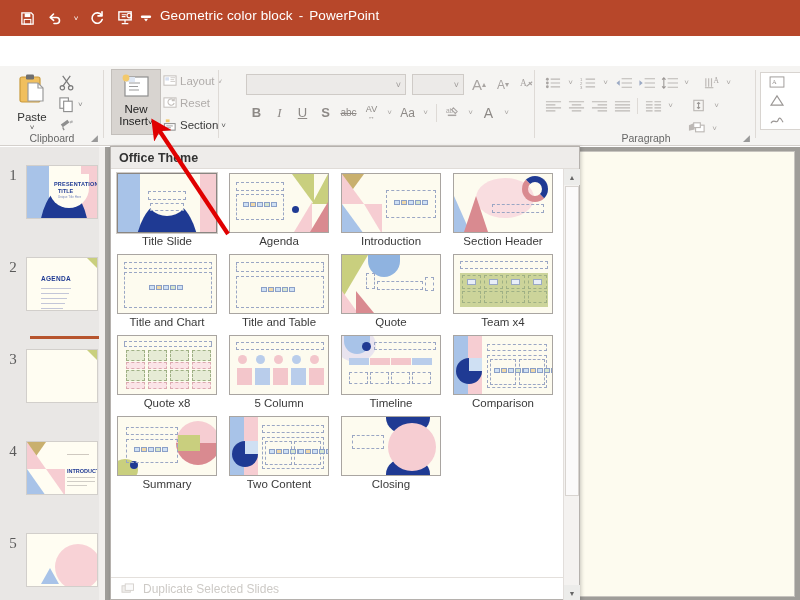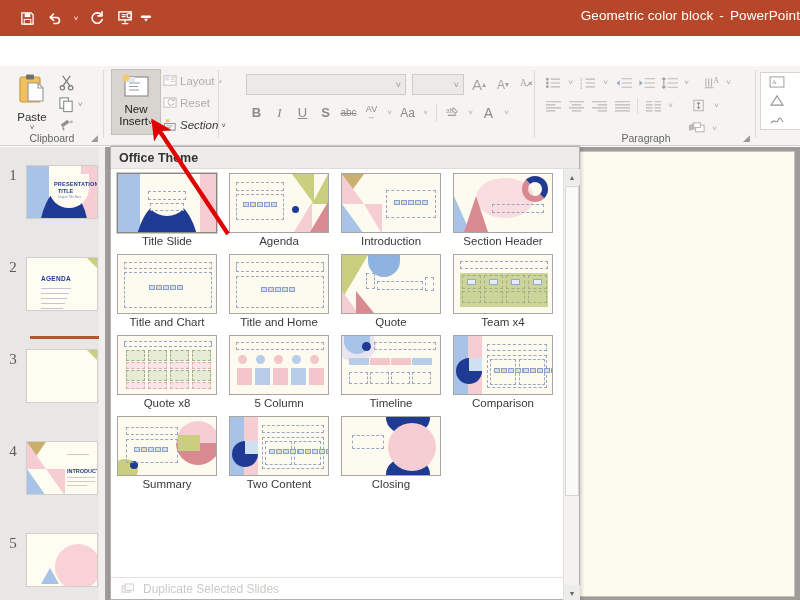--- a/index.html
+++ b/index.html
@@ -17,21 +17,21 @@
     background: #B7472A;
   }
   .qat { position: absolute; top: 6px; left: 14px; display: flex; align-items: center; gap: 2px; }
   .qat-btn {
     width: 26px; height: 24px; display: flex; align-items: center; justify-content: center;
     color: #fff;
   }
   .qat-caret { width: 12px; height: 24px; display: flex; align-items: center; justify-content: center;
     color: #fff; font-size: 8px; }
   .doc-title {
-    position: absolute; top: 8px; left: 0; width: 800px; text-align: right;
+    position: absolute; top: 8px; left: 0; width: 800px; text-align: left;
     color: #fff; font-size: 13.5px; letter-spacing: .1px;
     padding-left: 160px;
   }
   .doc-title .sep { padding: 0 6px; }
 
   
   .tabstrip {
     position: absolute; top: 36px; left: 0; width: 800px; height: 30px;
     background: #B7472A;
   }
@@ -332,21 +332,21 @@
             <path d="M12 2.4v2.6h-2.6" fill="none" stroke="#c5c1bd" stroke-width="1.2"></path>
           </svg>
         <span>Reset</span>
       </div>
       <div class="slide-mini" style="top:49px;">
         <svg width="14" height="14" viewBox="0 0 15 15">
             <rect x="1.5" y="6" width="11.5" height="7" fill="#fff" stroke="#8f8f8f" stroke-width="1.1"></rect>
             <path d="M3.5 8.5h7M3.5 10.5h5" stroke="#9b9b9b" stroke-width="1"></path>
             <rect x="3" y="1.5" width="4" height="3" fill="#f3c96b"></rect>
           </svg>
-        <span style="color:#3a3a3a;font-style:italic;">Section</span>
+        <span style="color:#3a3a3a;">Section</span>
         <span style="font-size:8px;color:#555;">˅</span>
       </div>
       <div class="grp-divider" style="right:0;"></div>
     </div>
 
     <div class="rib-group" id="g-font">
       <div class="fontbox fname">
         <span style="flex:1;" placeholder=""></span>
         <span>˅</span>
       </div>
@@ -677,21 +677,21 @@
               <div class="ph" style="left:6px;top:7px;width:88px;height:10px"></div>
               <div class="ph" style="left:6px;top:21px;width:88px;height:32px"></div>
               <div class="ico-cluster" style="left:31px;top:32px">
                 <span class="icb" style="background:#cfe0f3"></span>
                 <span class="icb" style="background:#f0d8a8"></span>
                 <span class="icb" style="background:#cfe0f3"></span>
                 <span class="icb" style="background:#d6e5cf"></span>
                 <span class="icb" style="background:#cfe0f3"></span>
               </div>
             </div>
-            <div class="gal-cap">Title and Home</div>
+            <div class="gal-cap">Title and Table</div>
           </div>
           <div class="gal-item">
             <div class="gal-thumb">
               <div style="position:absolute;left:0;top:0;width:0;height:0;border-top:44px solid #c9cf7e;border-right:26px solid transparent"></div>
               <div style="position:absolute;left:0;bottom:0;width:0;height:0;border-bottom:22px solid #f6cdd2;border-right:16px solid transparent"></div>
               <div style="position:absolute;left:14px;bottom:0;width:0;height:0;border-bottom:22px solid #d98a90;border-right:18px solid transparent"></div>
               <div style="position:absolute;left:26px;top:0;width:32px;height:22px;border-radius:0 0 18px 18px;background:#8fb3e0"></div>
               <div class="ph" style="left:24px;top:18px;width:9px;height:16px"></div>
               <div class="ph" style="left:35px;top:26px;width:46px;height:9px"></div>
               <div class="ph" style="left:83px;top:22px;width:9px;height:14px"></div>

